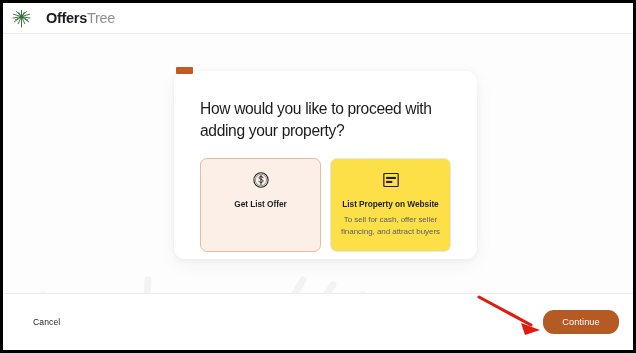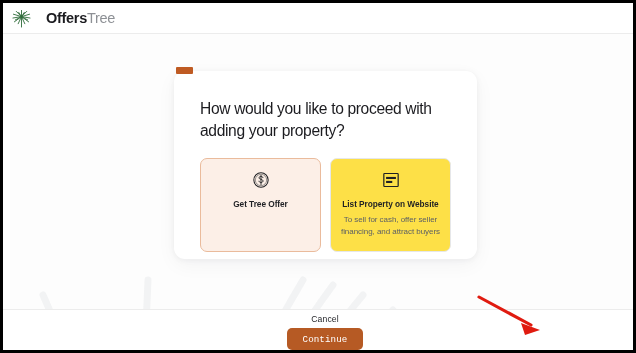--- a/index.html
+++ b/index.html
@@ -140,50 +140,49 @@
     line-height: 1.45;
     letter-spacing: -0.05px;
   }
 
   
   #footer {
     position: absolute;
     left: 0;
     bottom: 0;
     width: 630px;
-    height: 41px;
+    height: 57px;
     background: #ffffff;
     border-top: 1px solid #ececec;
     display: flex;
     align-items: center;
     justify-content: space-between;
     padding: 0 14px 0 28px;
     z-index: 30;
-    flex-direction: column;
   }
   #cancel-button {
     font-size: 8.6px;
     color: #26272b;
     background: none;
     border: none;
     cursor: pointer;
     font-family: inherit;
     letter-spacing: 0.1px;
     padding: 4px 2px;
   }
   #continue-button {
     font-size: 9.2px;
     color: #ffffff;
     background: #b65a24;
     border: none;
-    border-radius: 5px;
+    border-radius: 11px;
     width: 76px;
     height: 24px;
     cursor: pointer;
-    font-family: Liberation Mono, monospace;
+    font-family: Liberation Sans, sans-serif;
     letter-spacing: 0.1px;
   }
 
   
   #annotation-arrow {
     position: absolute;
     left: 0; top: 0;
     width: 630px;
     height: 347px;
     pointer-events: none;
@@ -264,21 +263,21 @@
 
           <div class="option selected">
             <span class="option-icon">
               <svg viewBox="0 0 24 24" width="20" height="20" aria-hidden="true">
                 <circle cx="12" cy="12" r="8.6" fill="none" stroke="#1f2024" stroke-width="1.25"></circle>
                 <circle cx="12" cy="12" r="6.8" fill="none" stroke="#1f2024" stroke-width="0.55"></circle>
                 <path d="M12 6.6 V17.4" stroke="#1f2024" stroke-width="1.15" stroke-linecap="round"></path>
                 <path d="M14.3 9.2 C14.3 8.2 13.2 7.7 12 7.7 C10.8 7.7 9.7 8.2 9.7 9.3 C9.7 10.5 10.9 10.9 12 11.2 C13.2 11.5 14.4 12 14.4 13.2 C14.4 14.4 13.2 15 12 15 C10.8 15 9.6 14.5 9.6 13.4" fill="none" stroke="#1f2024" stroke-width="1.15" stroke-linecap="round"></path>
               </svg>
             </span>
-            <div class="option-title">Get Tree Offer</div>
+            <div class="option-title">Get List Offer</div>
           </div>
 
           <div class="option">
             <span class="option-icon">
               <svg viewBox="0 0 24 24" width="20" height="20" aria-hidden="true">
                 <rect x="3.4" y="4.2" width="17.2" height="15.6" rx="0.8" fill="none" stroke="#1f2024" stroke-width="1.45"></rect>
                 <rect x="6.1" y="8.3" width="11.8" height="2.5" fill="#1f2024"></rect>
                 <rect x="6.1" y="13.1" width="7.4" height="2.5" fill="#1f2024"></rect>
               </svg>
             </span>

